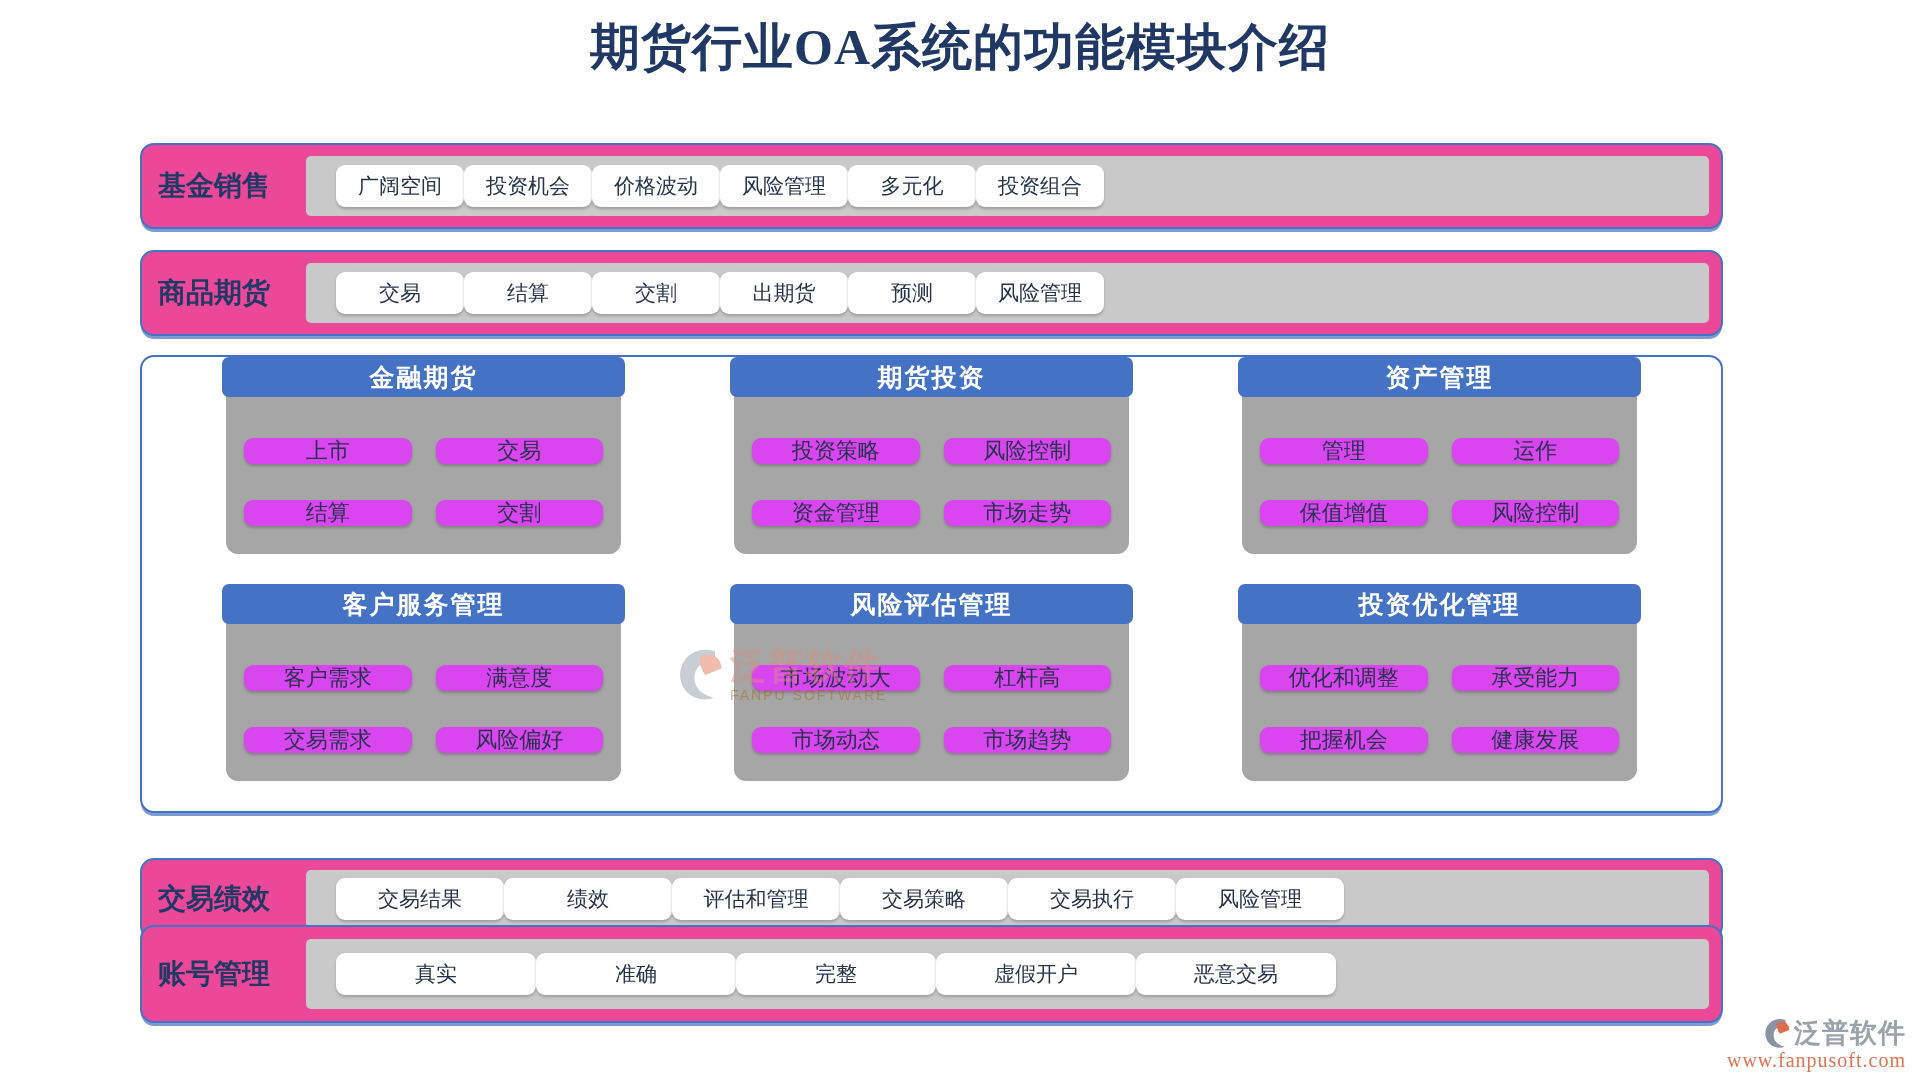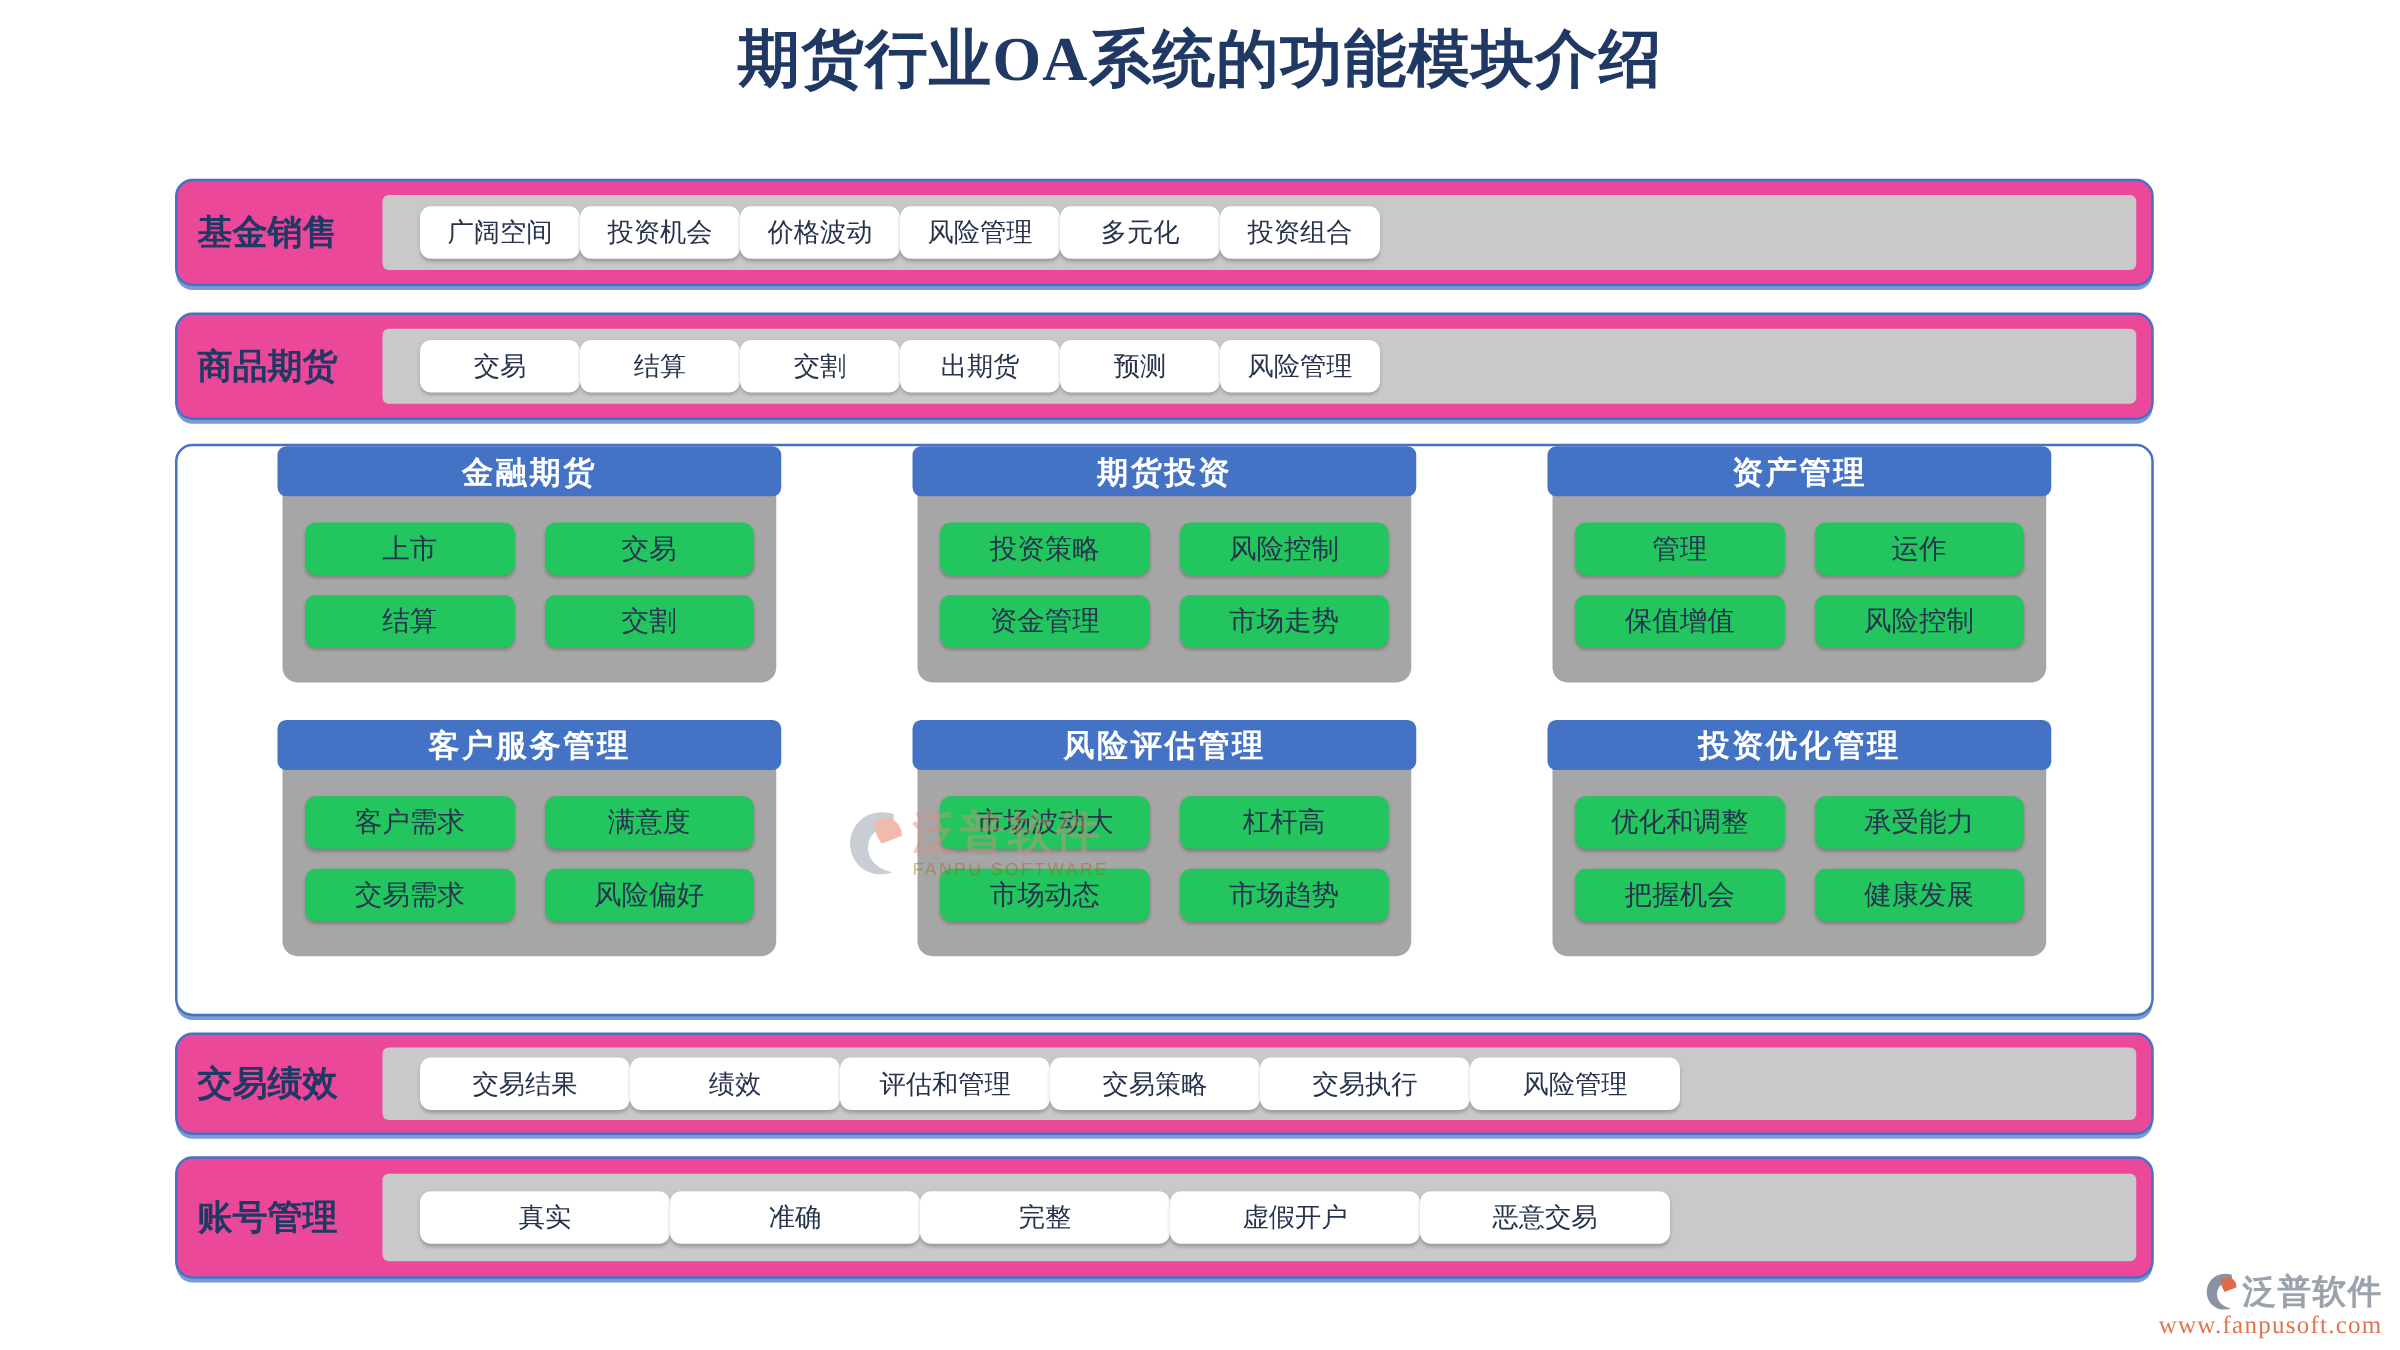--- a/index.html
+++ b/index.html
@@ -61,21 +61,21 @@
     color: #26334d;
     white-space: nowrap;
     box-shadow: 0 2px 3px rgba(0,0,0,0.22);
     cursor: pointer;
   }
   .chip.md { min-width: 168px; }
   .chip.lg { min-width: 200px; }
 
   #row-fund    { top: 143px; height: 86px; }
   #row-comm    { top: 250px; height: 86px; }
-  #row-perf    { top: 826px; height: 82px; }
+  #row-perf    { top: 858px; height: 82px; }
   #row-account { top: 925px; height: 98px; }
 
   
   .cards-panel {
     position: absolute;
     left: 140px; top: 355px;
     width: 1583px; height: 458px;
     background: #ffffff;
     border: 2.5px solid #4472c4;
     border-radius: 14px;
@@ -105,31 +105,32 @@
   .card-body {
     background: #a6a6a6;
     margin: -3px 4px 0 4px;
     border-radius: 0 0 12px 12px;
     padding: 24px 18px 28px 18px;
     display: grid;
     grid-template-columns: 1fr 1fr;
     gap: 16px 24px;
   }
   .card-btn {
-    background: #22c55e;
+    background: #d946ef;
     border-radius: 9px;
-    height: 42px;
+    height: 26px;
     display: flex;
     align-items: center;
     justify-content: center;
     font-size: 22px;
     color: #26334d;
     white-space: nowrap;
     box-shadow: 0 2px 3px rgba(0,0,0,0.22);
     cursor: pointer;
+    margin-top: 20px;
   }
 
   
   .watermark {
     position: absolute;
     left: 678px; top: 648px;
     display: flex;
     align-items: flex-start;
     opacity: 0.45;
     z-index: 5;

